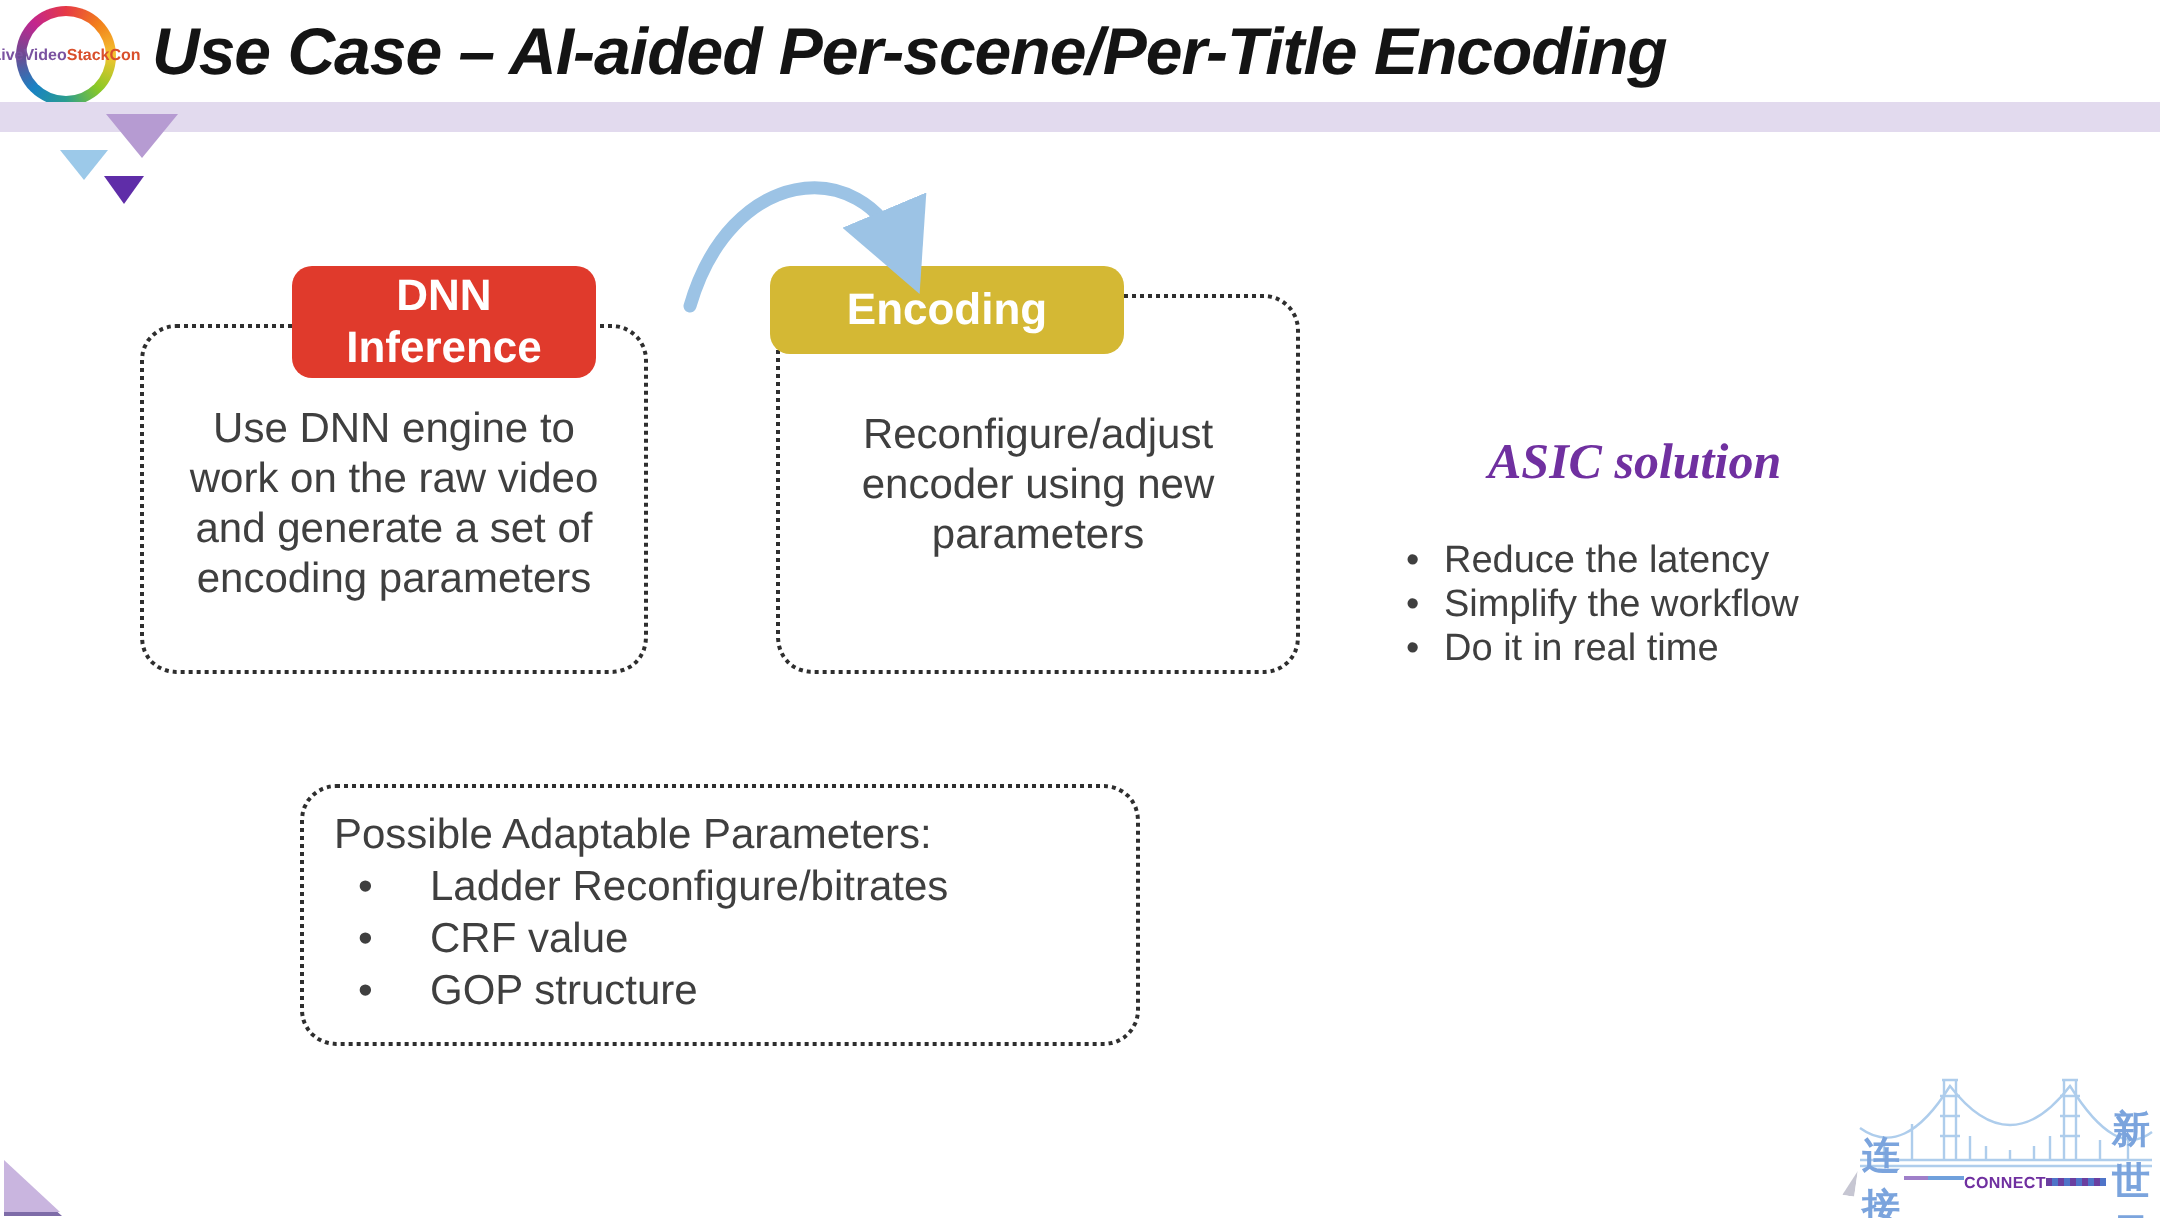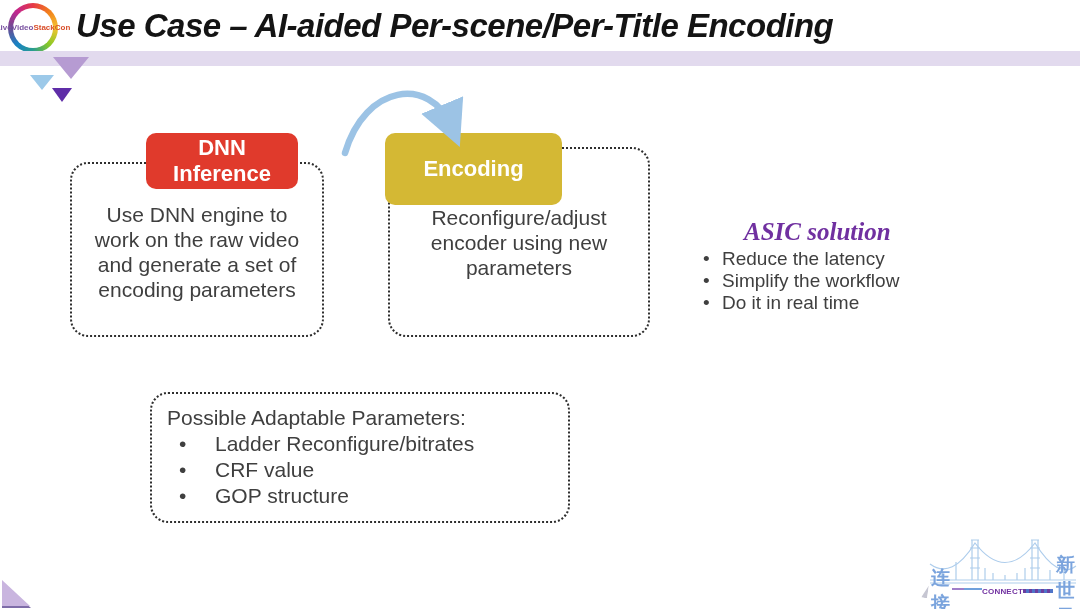--- a/index.html
+++ b/index.html
@@ -42,38 +42,38 @@
   .box-dnn-desc  { left:70px;  top:162px; width:254px; height:175px; }
   .box-enc-desc  { left:388px; top:147px; width:262px; height:190px; }
   .box-params    { left:150px; top:392px; width:420px; height:131px; }
 
   .solid-box {
     position:absolute; z-index:2; border-radius:10px; color:#fff; font-weight:bold;
     display:flex; flex-direction:column; align-items:center; justify-content:center;
     font-size:22px; line-height:26px; text-align:center;
   }
   .box-dnn { left:146px; top:133px; width:152px; height:56px; background:#e03a2c; }
-  .box-enc { left:385px; top:133px; width:177px; height:72px; background:#d4b834; }
+  .box-enc { left:385px; top:133px; width:177px; height:44px; background:#d4b834; }
 
   .desc-text {
     position:absolute; left:4px; right:4px; text-align:center;
     font-size:21px; line-height:25px; color:#3f3f3f;
   }
   .box-dnn-desc .desc-text { top:38px; }
   .box-enc-desc .desc-text { top:56px; }
 
   .arrow-svg { position:absolute; left:280px; top:68px; width:200px; height:100px; z-index:3; }
 
   
   .asic { position:absolute; left:700px; top:218px; width:370px; }
   .asic-heading {
     margin-left:44px; font-size:25px; font-weight:bold; font-style:italic; color:#7030a0;
     font-family:"Liberation Serif", serif;
   }
-  .asic ul { list-style:none; margin-top:2px; }
+  .asic ul { list-style:none; margin-top:24px; }
   .asic li {
     position:relative; padding-left:22px; font-size:19px; line-height:22px; color:#3f3f3f;
   }
   .asic li::before { content:"•"; position:absolute; left:3px; }
 
   
   .params-inner { position:absolute; left:15px; top:11px; right:8px; }
   .params-heading { font-size:21px; line-height:26px; color:#3f3f3f; }
   .params-inner ul { list-style:none; }
   .params-inner li {

